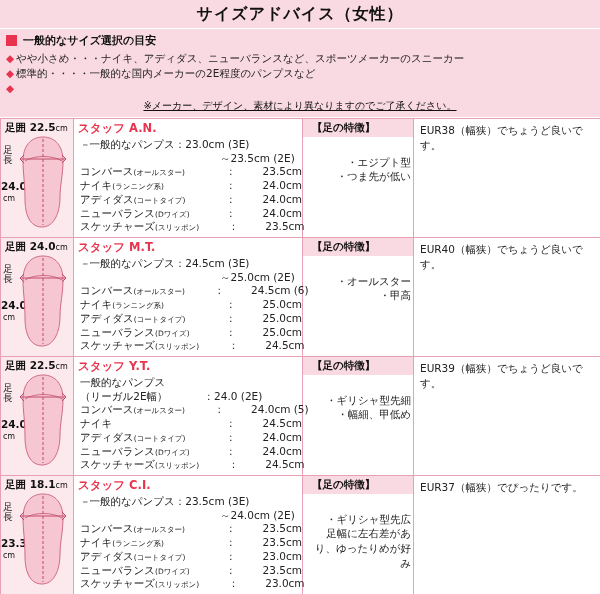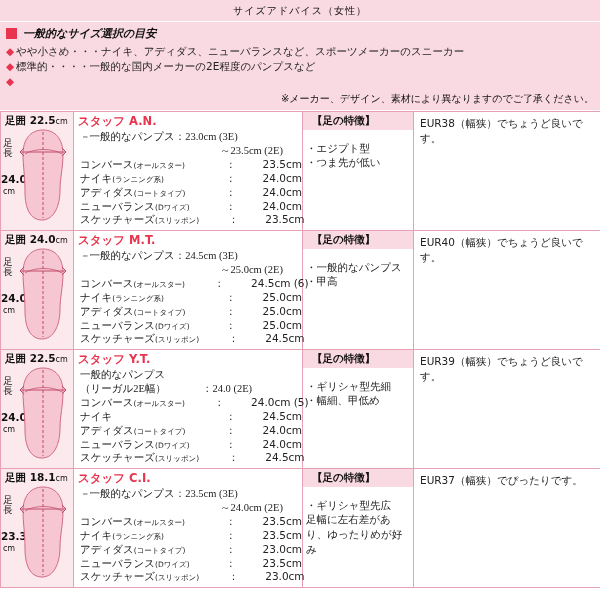--- a/index.html
+++ b/index.html
@@ -13,38 +13,38 @@
   }
   .page{position:relative;width:600px;height:594px;box-sizing:border-box;}
 
   
   .hdr{
     background:#f9d9e2;
     text-align:center;
     padding:4px 0 3px 0;
     border-bottom:1px solid #ffffff;
   }
-  .hdr-title{font-size:10px;font-weight:normal;color:#111;letter-spacing:1px;}
+  .hdr-title{font-size:16px;font-weight:bold;color:#111;letter-spacing:1px;}
   .hdr-sub{font-size:9px;color:#333;margin-top:2px;}
 
   
   .guide{
     background:#f9d9e2;
     padding:4px 6px 4px 6px;
     border-bottom:1px solid #ffffff;
   }
   .guide-title{
     display:flex;align-items:center;gap:6px;
-    font-size:11px;font-weight:bold;color:#111;margin-bottom:3px;font-style:italic;
+    font-size:11px;font-weight:bold;color:#111;margin-bottom:3px;
   }
   .sq{width:11px;height:11px;background:#e8344e;display:inline-block;}
   .guide-row{display:flex;align-items:flex-start;font-size:10.5px;line-height:1.45;}
   .bullet{color:#e8344e;margin-right:2px;}
   .guide-note{
-    text-align:right;font-size:10px;margin-top:2px;color:#111;
+    text-align:center;font-size:10px;margin-top:2px;color:#111;text-decoration:underline;
   }
 
   
   table.adv{
     border-collapse:collapse;
     width:600px;
     table-layout:fixed;
   }
   table.adv td{
     border:1px solid #e8a0b4;
@@ -71,36 +71,36 @@
     font-size:10.5px;font-weight:bold;line-height:1.05;text-align:center;color:#111;
   }
   .len-val .unit{font-size:8px;font-weight:normal;}
   .foot-svg{position:absolute;left:15px;top:16px;}
 
   
   .staff{
     font-size:11.5px;font-weight:bold;color:#e8344e;padding:2px 0 1px 4px;
   }
   .pumps{
-    font-size:10.5px;padding:0 0 0 6px;line-height:1.35;font-family:Liberation Serif, serif;
+    font-size:10.5px;padding:0 0 0 6px;line-height:1.35;
   }
   .pumps .dash{letter-spacing:-1px;}
   .lines{padding:0 0 0 6px;}
   .ln{display:flex;font-size:10.5px;line-height:1.32;white-space:nowrap;gap:29px;}
   .ln .nm{width:120px;}
   .ln .nm small{font-size:7.5px;}
   .ln .cl{width:8px;}
   .ln .vl{}
 
   
   .feat-hd{
     background:#f9d9e2;font-size:10.5px;font-weight:bold;
     padding:2px 2px 2px 9px;color:#111;
   }
-  .feat-body{padding:11px 2px 2px 3px;font-size:10.5px;line-height:1.4;}
+  .feat-body{padding:18px 2px 2px 3px;font-size:10.5px;line-height:1.4;text-align:right;}
 
   
   .rec{padding:4px 4px 4px 6px;font-size:10.5px;line-height:1.45;}
 </style>
 </head>
 <body>
 
 <div class="page">
 
   <div class="hdr">
@@ -247,21 +247,21 @@
           <div class="ln">
                 <span class="nm"><span>スケッチャーズ</span><small>(スリッポン)</small></span>
                 <span class="cl">：</span>
                 <span class="vl">24.5cm</span>
               </div>
         </div>
       </td>
       <td class="c-feat">
         <div class="feat-hd">【足の特徴】</div>
         <div class="feat-body">
-          <div>・一般的なパンプス</div>
+          <div>・オールスター</div>
           <div>・甲高</div>
         </div>
       </td>
       <td class="c-rec">
         <div class="rec">EUR40（幅狭）でちょうど良いです。</div>
       </td>
     </tr>
 
     <tr>
       <td class="c-foot">

